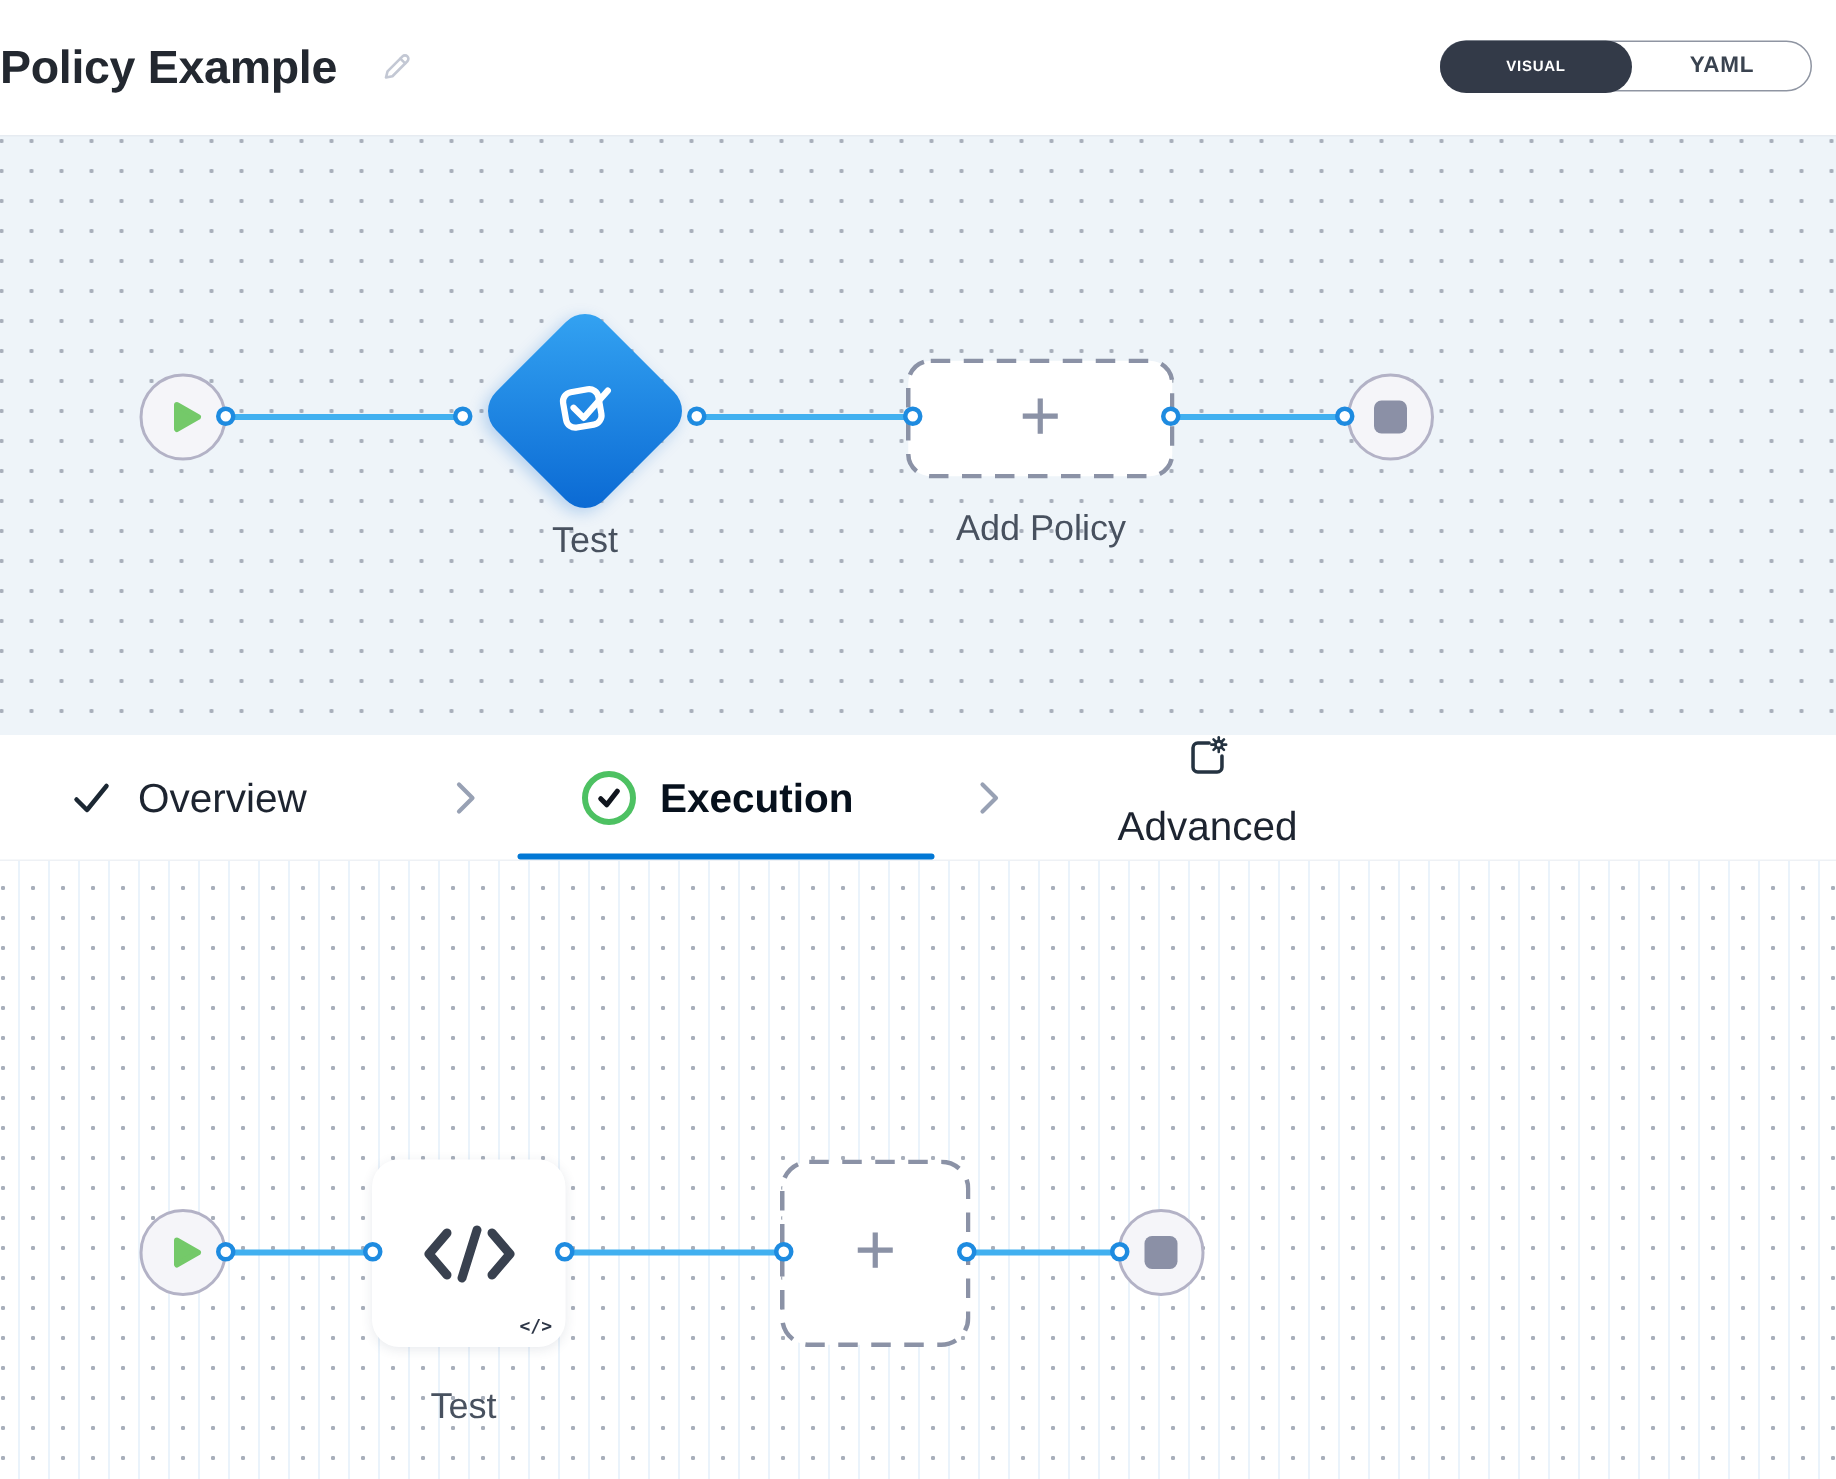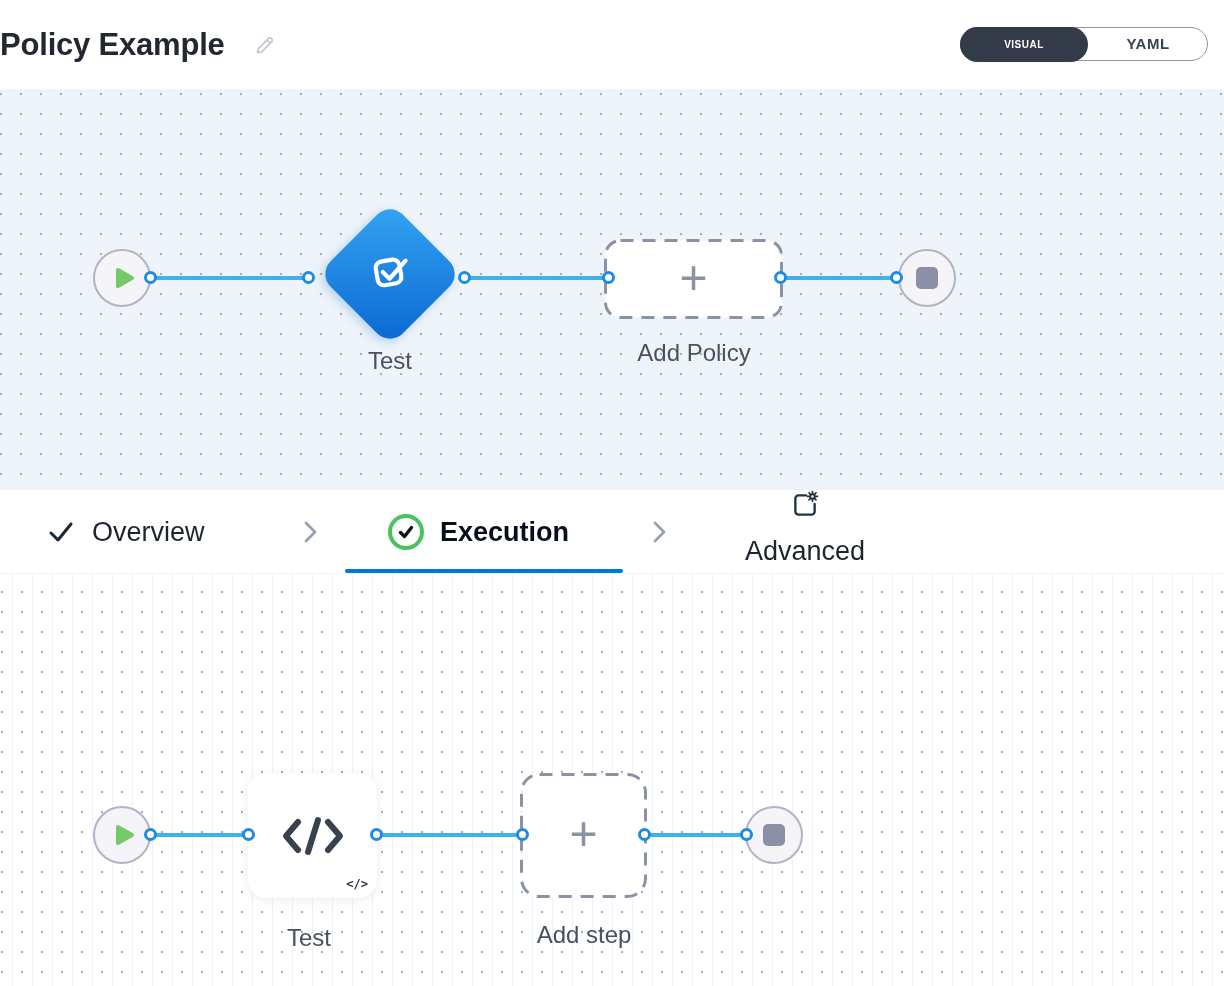--- a/index.html
+++ b/index.html
@@ -203,21 +203,20 @@
     <div class="step-corner-glyph">&lt;/&gt;</div>
   </div>
   <div class="node-label" style="left:249px; top:350px; width:120px;">Test</div>
 
   <div class="add-box" style="left:520px; top:199px; width:127px; height:125px;">
     <svg class="dash" width="127" height="125">
       <rect x="1.5" y="1.5" width="124" height="122" rx="18" fill="#ffffff" stroke="#8b92a6" stroke-width="3" stroke-dasharray="13 9"></rect>
     </svg>
     <div class="plus-glyph">+</div>
   </div>
-  <div class="node-label" style="left:484px; top:347px; width:200px;">Add step</div>
 
   <div class="terminal" style="left:745px; top:232px;">
     <div class="stop-square"></div>
   </div>
 
   <div class="endpoint" style="left:144px; top:254px;"></div>
   <div class="endpoint" style="left:242px; top:254px;"></div>
   <div class="endpoint" style="left:370px; top:254px;"></div>
   <div class="endpoint" style="left:516px; top:254px;"></div>
   <div class="endpoint" style="left:638px; top:254px;"></div>

